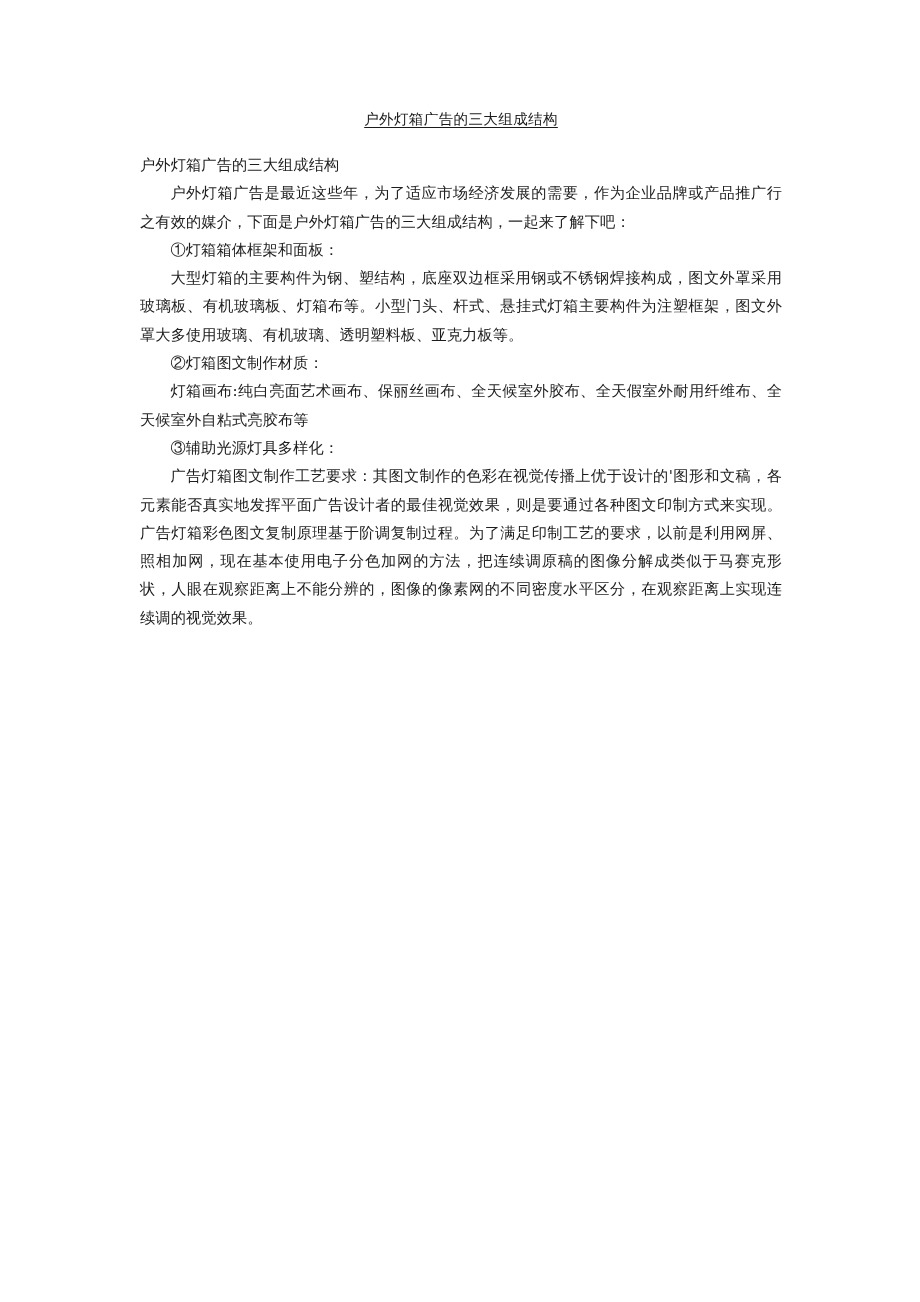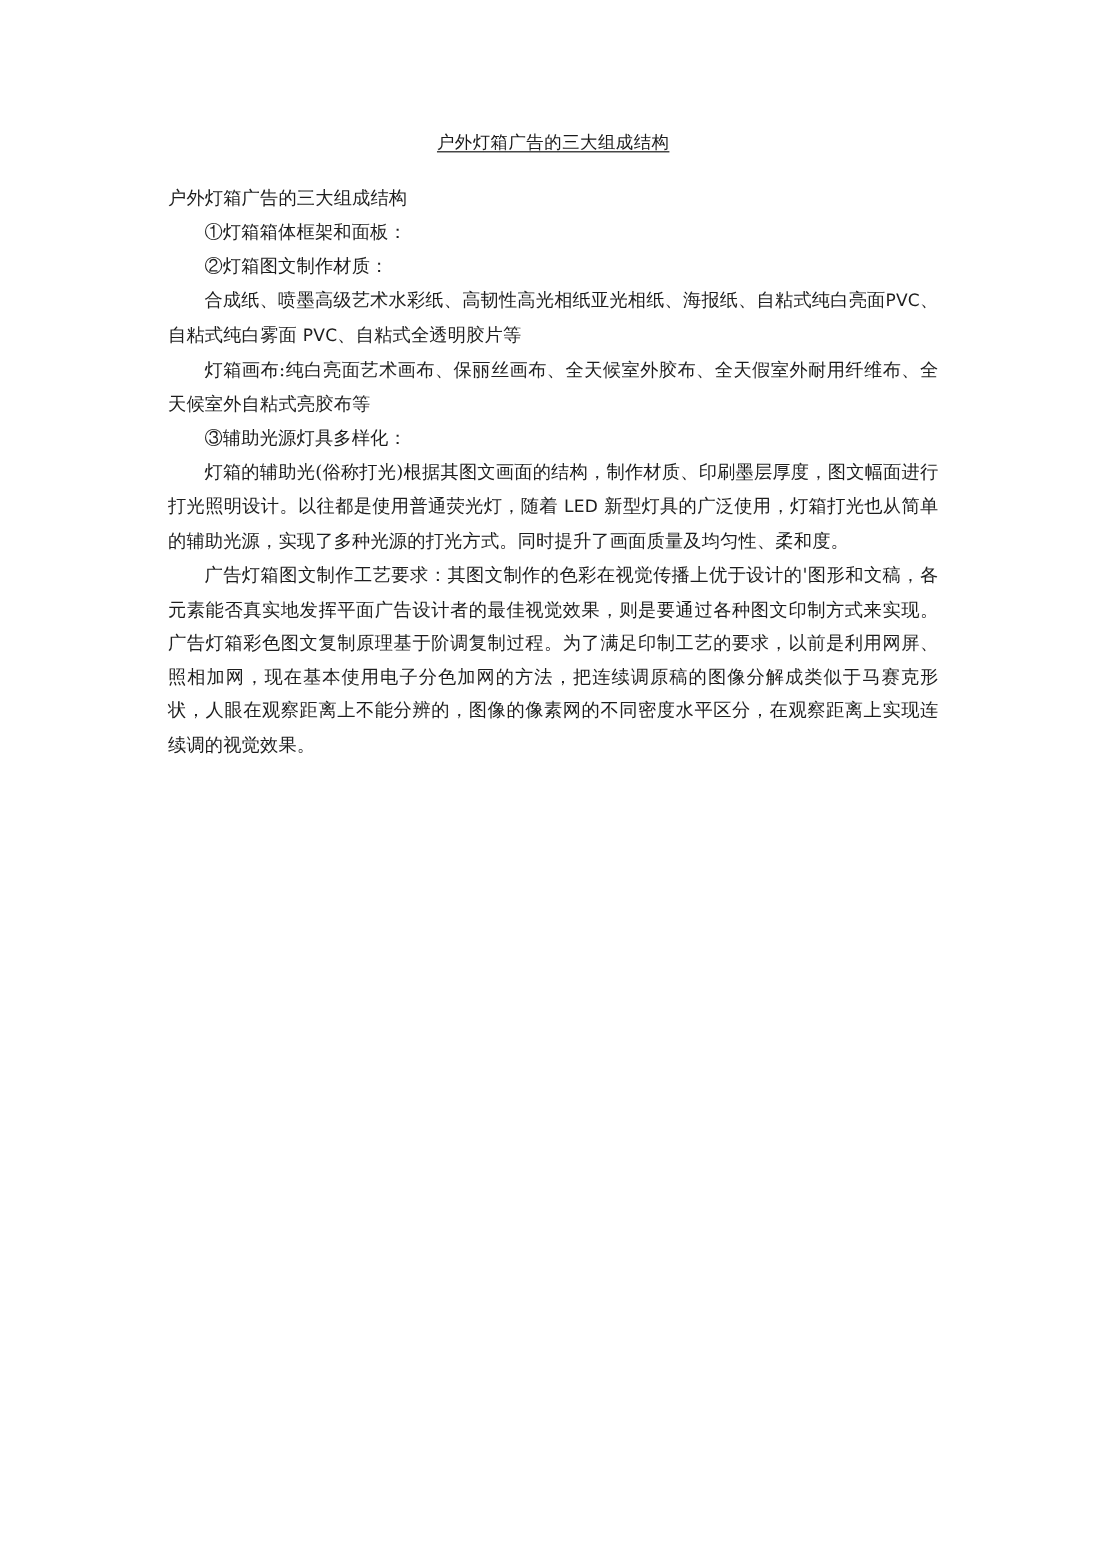--- a/index.html
+++ b/index.html
@@ -75,33 +75,33 @@
 <body>
 
 <div class="page">
 
   <div class="content">
 
     <div class="doc-title">户外灯箱广告的三大组成结构</div>
 
     <p class="para noindent">户外灯箱广告的三大组成结构</p>
 
+    <p class="para indent">户外灯箱广告是最近这些年，为了适应市场经济发展的需要，作为企业品牌或产品推广行之有效的媒介，下面是户外灯箱广告的三大组成结构，一起来了解下吧：</p>
 
 
     <p class="para indent">①灯箱箱体框架和面板：</p>
 
+    <p class="para indent">大型灯箱的主要构件为钢、塑结构，底座双边框采用钢或不锈钢焊接构成，图文外罩采用玻璃板、有机玻璃板、灯箱布等。小型门头、杆式、悬挂式灯箱主要构件为注塑框架，图文外罩大多使用玻璃、有机玻璃、透明塑料板、亚克力板等。</p>
 
     <p class="para indent">②灯箱图文制作材质：</p>
 
 
 
-    <p class="para indent"><span>合成纸、喷墨高级艺术水彩纸、高韧性高光相纸亚光相纸、海报纸、自粘式纯白亮面</span><span class="lat">PVC</span><span>、自粘式纯白雾面 </span><span class="lat">PVC</span><span>、自粘式全透明胶片等</span></p>
 
     <p class="para indent">灯箱画布:纯白亮面艺术画布、保丽丝画布、全天候室外胶布、全天假室外耐用纤维布、全天候室外自粘式亮胶布等</p>
 
     <p class="para indent">③辅助光源灯具多样化：</p>
 
-    <p class="para indent"><span>灯箱的辅助光(俗称打光)根据其图文画面的结构，制作材质、印刷墨层厚度，图文幅面进行打光照明设计。以往都是使用普通荧光灯，随着 </span><span class="lat">LED</span><span> 新型灯具的广泛使用，灯箱打光也从简单的辅助光源，实现了多种光源的打光方式。同时提升了画面质量及均匀性、柔和度。</span></p>
 
     <p class="para indent">广告灯箱图文制作工艺要求：其图文制作的色彩在视觉传播上优于设计的'图形和文稿，各元素能否真实地发挥平面广告设计者的最佳视觉效果，则是要通过各种图文印制方式来实现。广告灯箱彩色图文复制原理基于阶调复制过程。为了满足印制工艺的要求，以前是利用网屏、照相加网，现在基本使用电子分色加网的方法，把连续调原稿的图像分解成类似于马赛克形状，人眼在观察距离上不能分辨的，图像的像素网的不同密度水平区分，在观察距离上实现连续调的视觉效果。</p>
 
   </div>
 </div>
 
 </body></html>

